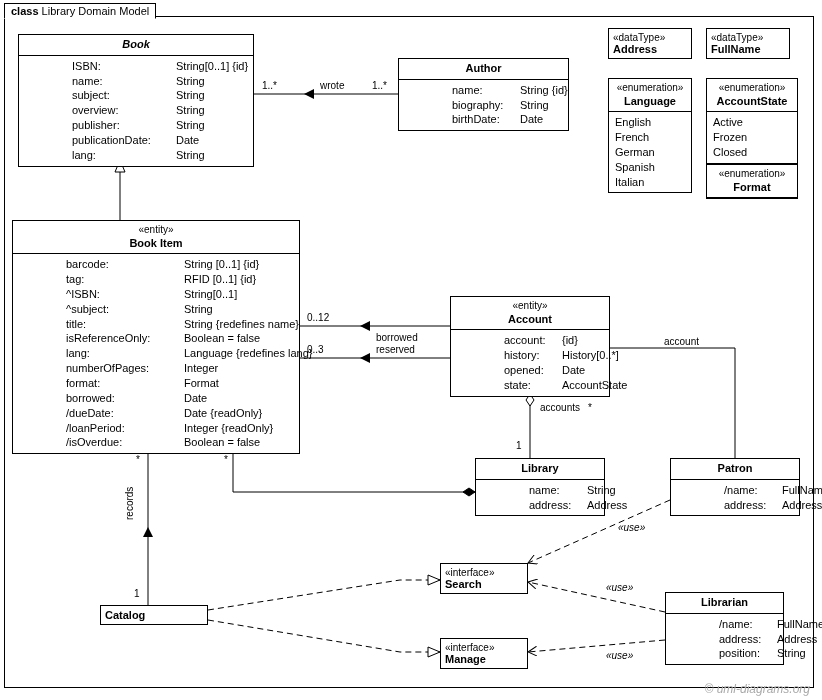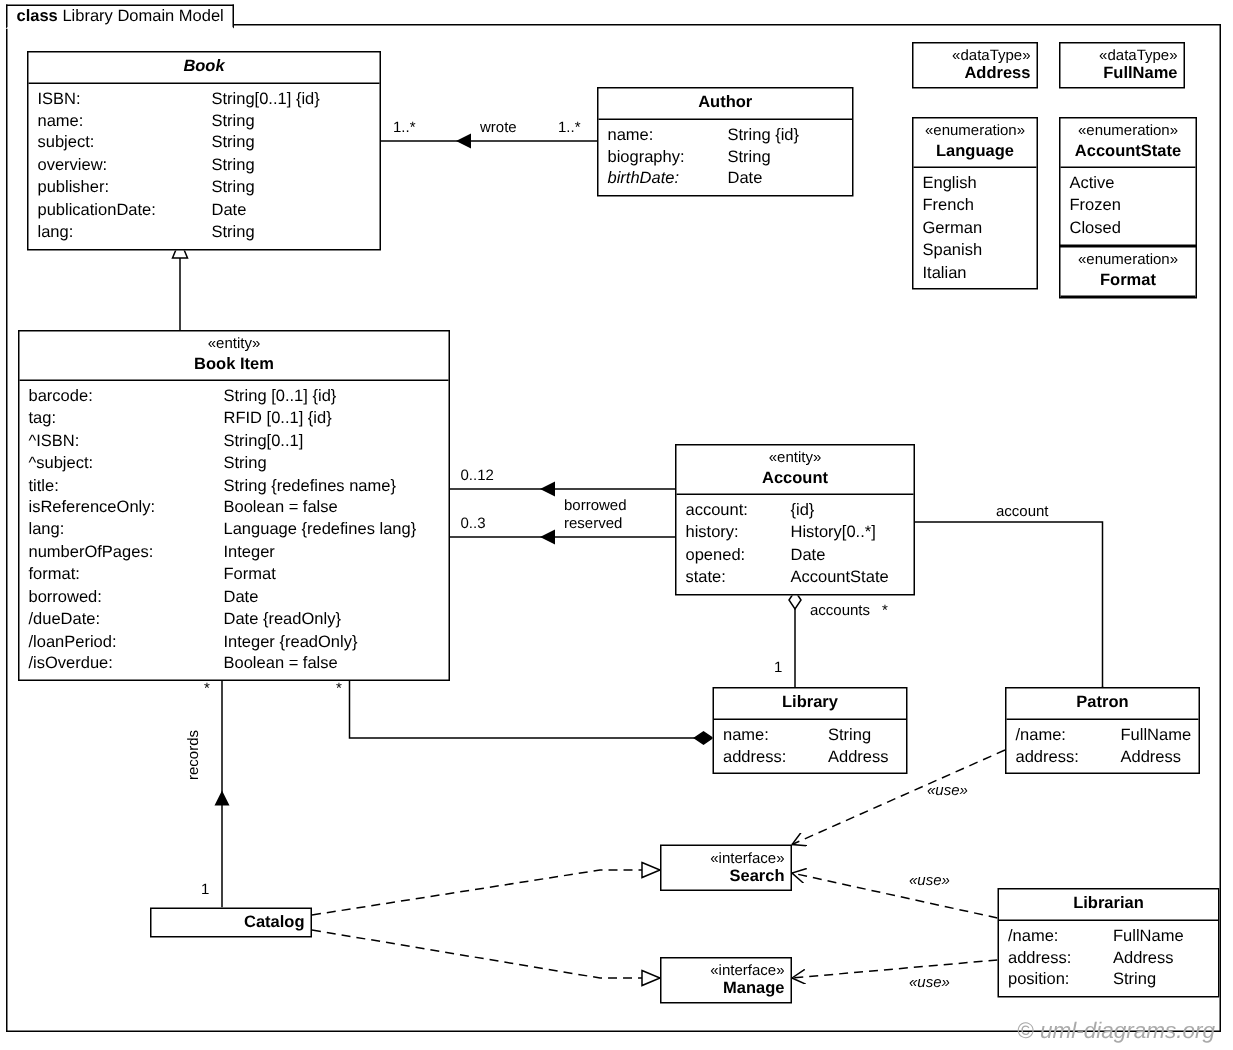--- a/index.html
+++ b/index.html
@@ -56,42 +56,43 @@
     font-style: italic;
   }
   .cname-plain {
     font-weight: bold;
   }
   .class-attrs {
     padding: 3px 6px;
   }
   .attr-row {
     display: flex;
-    gap: 18px;
+    gap: 6px;
     line-height: 1.35;
     white-space: pre;
+    margin-left: 47px;
   }
   .attr-name { min-width: 98px; }
   .attr-name.wide { min-width: 112px; }
-  .class-single { text-align:right; padding:3px 4px; }
+  .class-single { text-align:left; padding:3px 4px; }
 
   svg.connectors {
     position: absolute;
     left: 0; top: 0;
     width: 822px; height: 700px;
     z-index: 3;
     pointer-events: none;
   }
   .assoc-label { position:absolute; font-size:10px; z-index:4; }
   .watermark {
     position:absolute;
     right:12px;
     bottom:4px;
     color:#aaa;
-    font-size:15px;
+    font-size:12px;
     font-style:italic;
     z-index:6;
   }
 </style>
 </head>
 <body>
 
 <div class="frame-tab">
   <b>class</b>
   <span>Library Domain Model</span>
@@ -109,21 +110,21 @@
       <div class="attr-row"><span class="attr-name">publicationDate:</span><span>Date</span></div>
       <div class="attr-row"><span class="attr-name">lang:</span><span>String</span></div>
     </div>
 </div>
 
 <div class="class-box" style="left:398px; top:58px; width:171px;">
   <div class="class-head"><span class="cname-plain">Author</span></div>
   <div class="class-attrs">
       <div class="attr-row"><span class="attr-name" style="min-width: 62px;">name:</span><span>String {id}</span></div>
       <div class="attr-row"><span class="attr-name" style="min-width: 62px;">biography:</span><span>String</span></div>
-      <div class="attr-row"><span class="attr-name" style="min-width: 62px; font-style: italic;">birthDate:</span><span>Date</span></div>
+      <div class="attr-row"><span class="attr-name" style="min-width: 62px;">birthDate:</span><span>Date</span></div>
     </div>
 </div>
 
 <div class="class-box" style="left:12px; top:220px; width:288px;">
   <div class="class-head">
     <div class="stereo">«entity»</div>
     <span class="cname-plain">Book Item</span>
   </div>
   <div class="class-attrs">
       <div class="attr-row"><span class="attr-name wide">barcode:</span><span>String [0..1] {id}</span></div>
@@ -182,21 +183,21 @@
   </div>
 </div>
 
 <div class="class-box" style="left:440px; top:638px; width:88px;">
   <div class="class-single">
     <div class="stereo">«interface»</div>
     <span class="cname-plain">Manage</span>
   </div>
 </div>
 
-<div class="class-box" style="left:665px; top:592px; width:148px;">
+<div class="class-box" style="left:665px; top:592px; width:119px;">
   <div class="class-head"><span class="cname-plain">Librarian</span></div>
   <div class="class-attrs">
       <div class="attr-row"><span class="attr-name" style="min-width: 52px;">/name:</span><span>FullName</span></div>
       <div class="attr-row"><span class="attr-name" style="min-width: 52px;">address:</span><span>Address</span></div>
       <div class="attr-row"><span class="attr-name" style="min-width: 52px;">position:</span><span>String</span></div>
     </div>
 </div>
 
 <div class="class-box" style="left:608px; top:28px; width:84px;">
   <div class="class-single"><div class="stereo">«dataType»</div><span class="cname-plain">Address</span></div>

